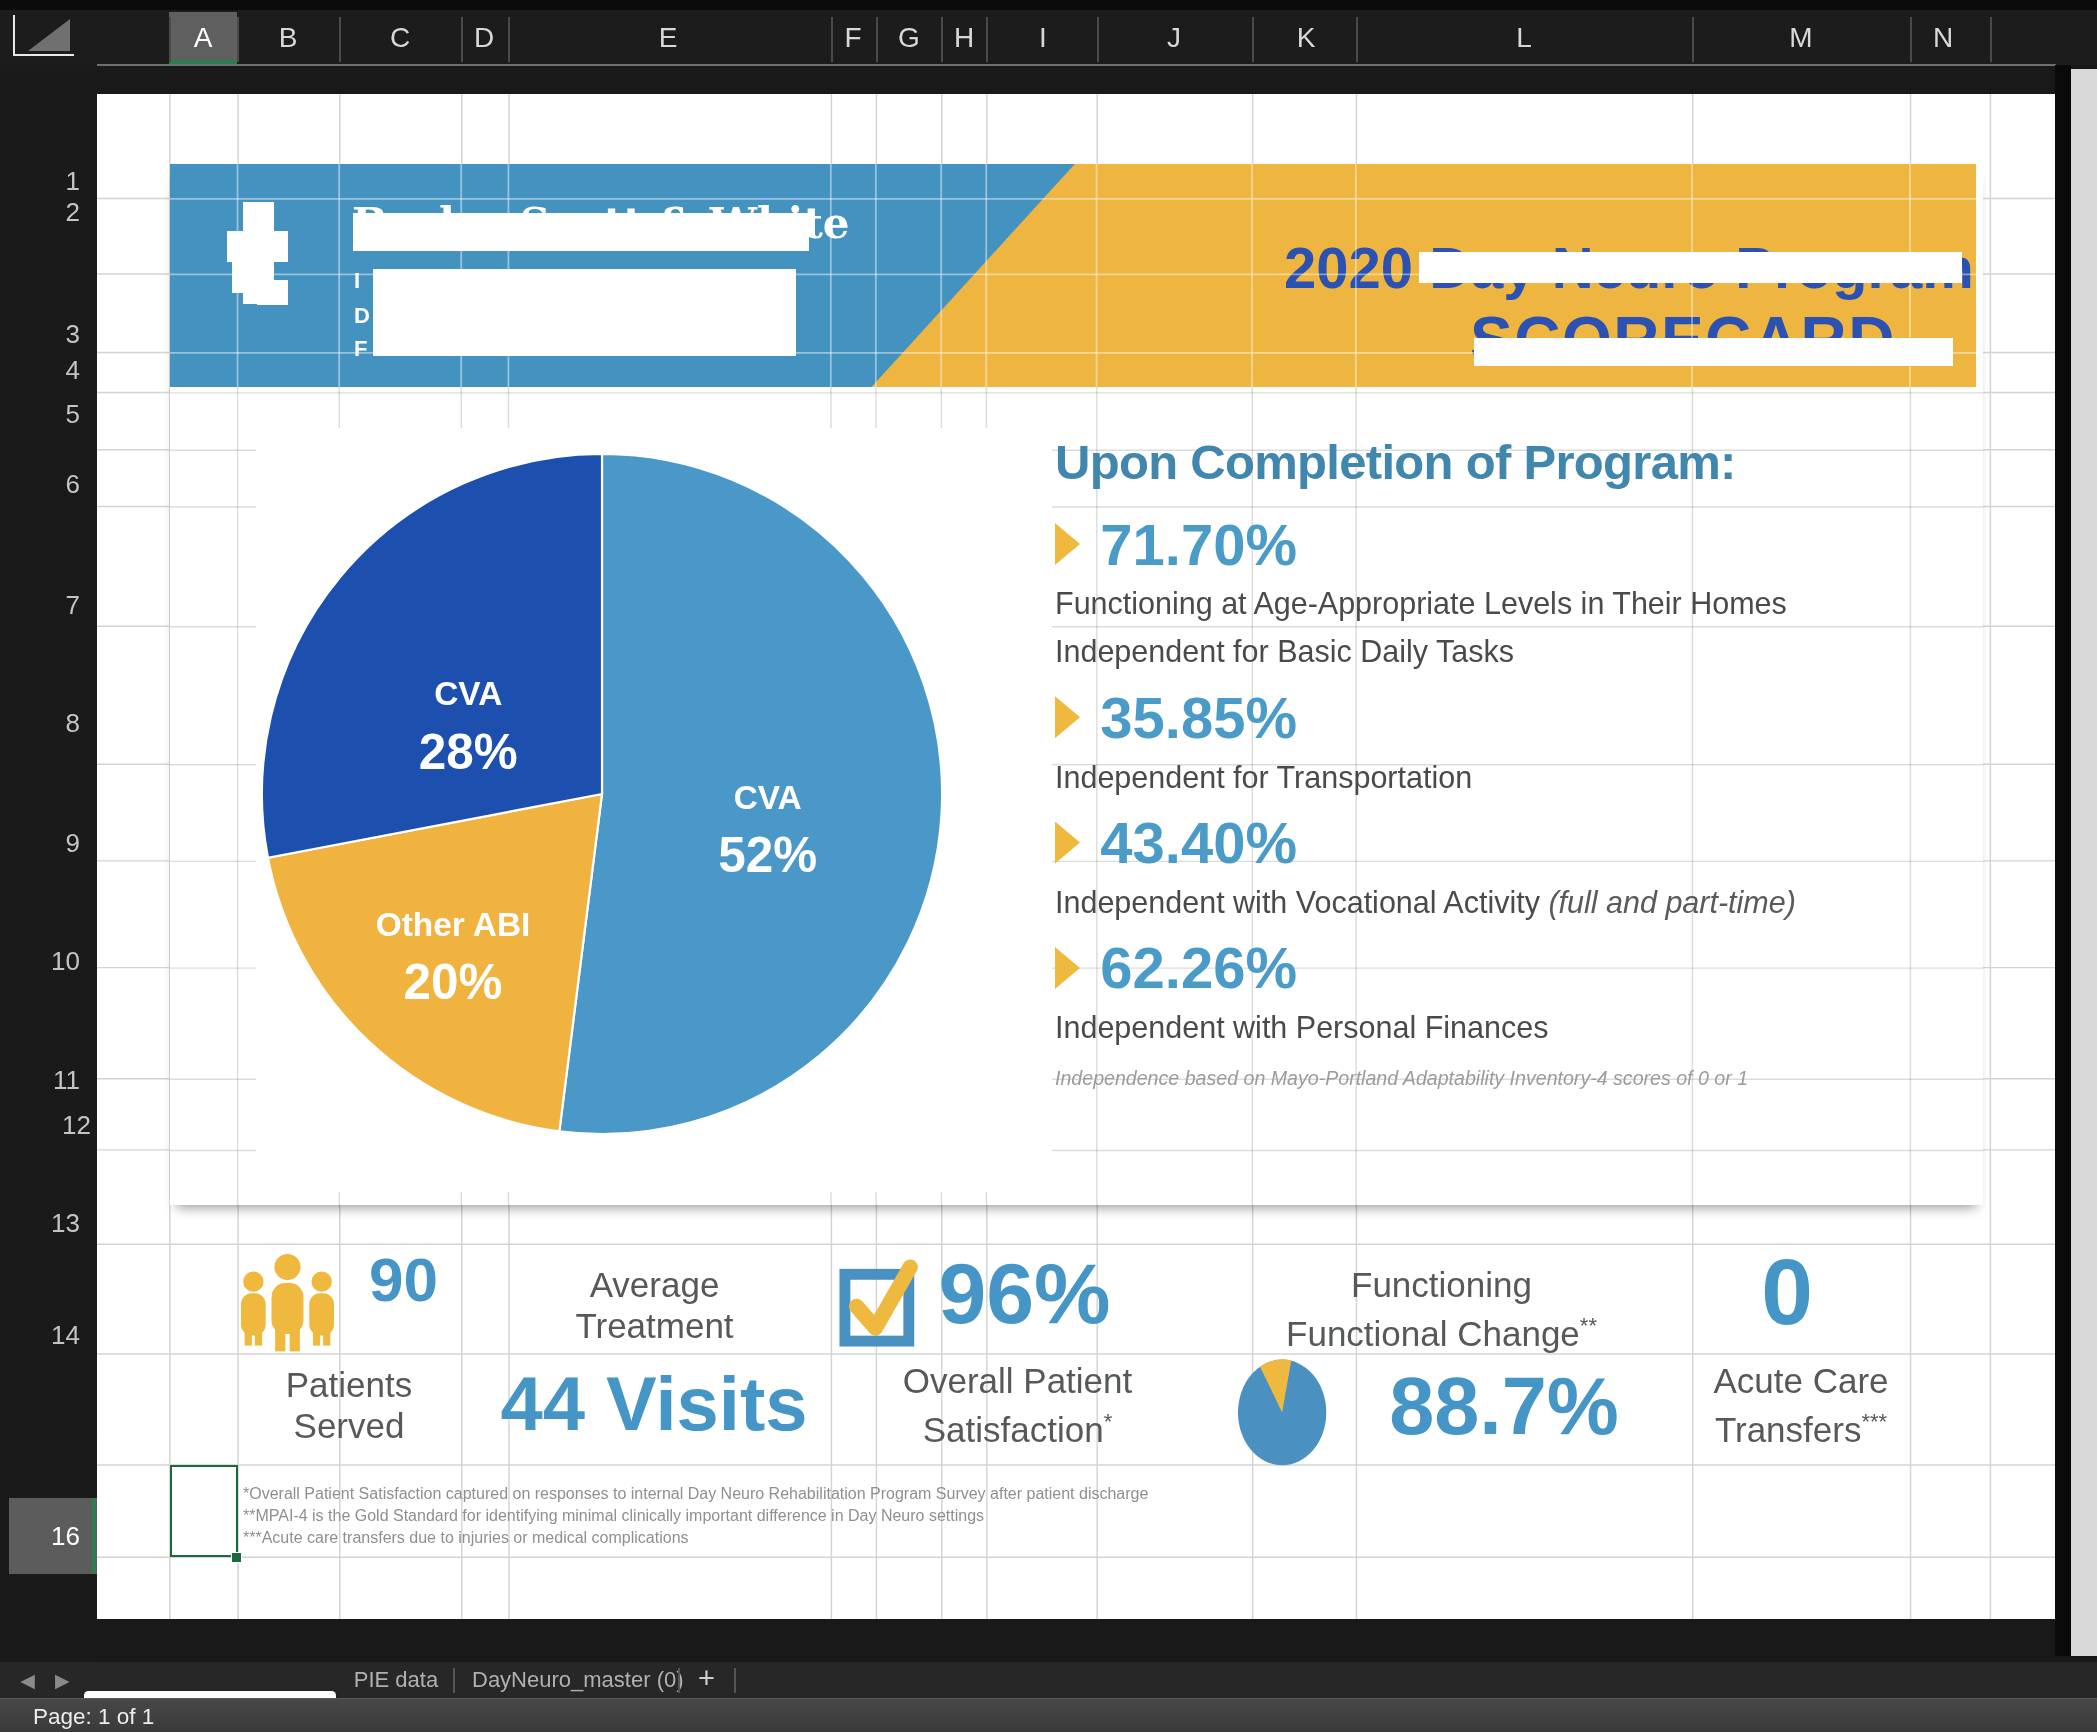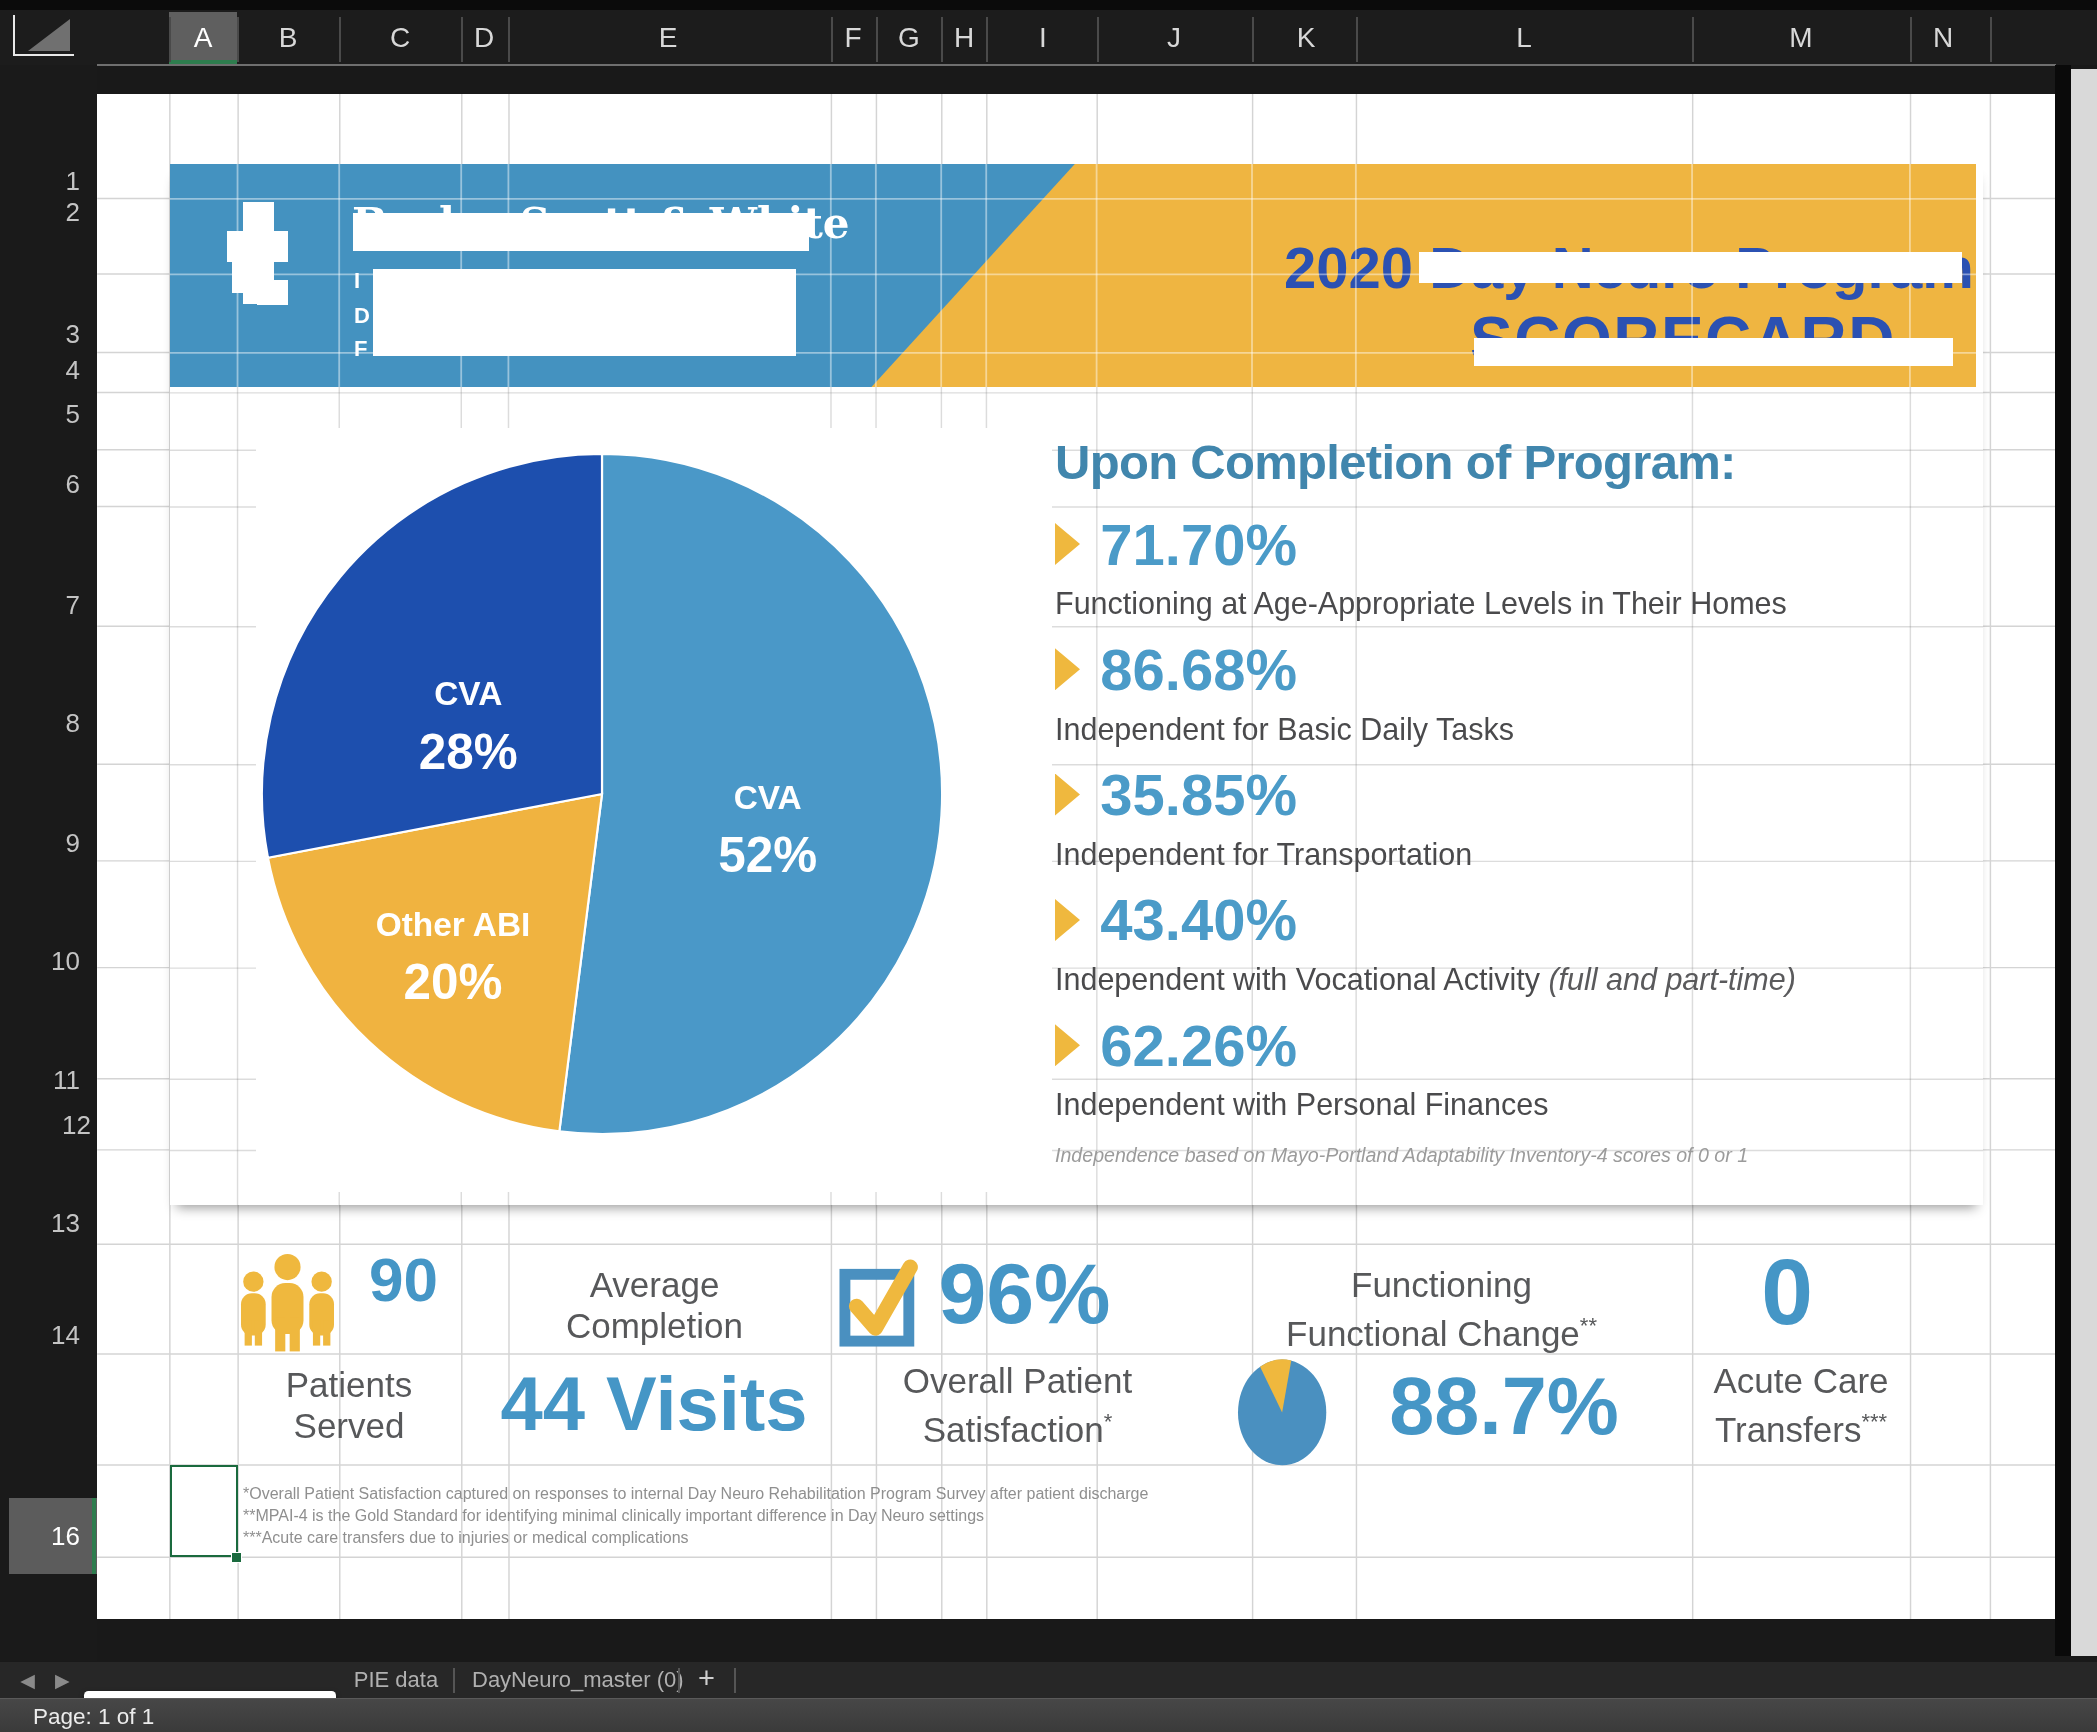--- a/index.html
+++ b/index.html
@@ -283,24 +283,20 @@
         <div id="panel-heading">Upon Completion of Program:</div>
         <div id="completion-stats">
             <div class="cstat">
               <div class="cstat-top">
                 <span class="chev"></span>
                 <span class="cval">71.70%</span>
               </div>
               <div class="clabel">Functioning at Age-Appropriate Levels in Their Homes</div>
             </div>
             <div class="cstat">
-              <div class="cstat-top">
-                <span class="chev"></span>
-                <span class="cval">86.68%</span>
-              </div>
               <div class="clabel">Independent for Basic Daily Tasks</div>
             </div>
             <div class="cstat">
               <div class="cstat-top">
                 <span class="chev"></span>
                 <span class="cval">35.85%</span>
               </div>
               <div class="clabel">Independent for Transportation</div>
             </div>
             <div class="cstat">
@@ -339,21 +335,21 @@
       </g>
     </svg>
     <div class="abs bignum" style="left:245px;top:1150px;width:123px;font-size:62px;">90</div>
     <div class="abs glabel" style="left:143px;top:1270px;width:218px;">
       <div>Patients</div>
       <div>Served</div>
     </div>
 
     <div class="abs glabel" style="left:412px;top:1170px;width:291px;">
       <div>Average</div>
-      <div>Completion</div>
+      <div>Treatment</div>
     </div>
     <div class="abs bignum" style="left:368px;top:1266px;width:378px;font-size:76px;">44 Visits</div>
 
     <svg class="abs" style="left:739px;top:1160px" width="89" height="98" viewBox="0 0 122 135">
       <rect x="12" y="28" width="88" height="92" fill="none" stroke="#4a90c0" stroke-width="15"></rect>
       <path d="M28 72 L54 102 L102 18" fill="none" stroke="var(--chevron-yellow)" stroke-width="21" stroke-linecap="round" stroke-linejoin="round"></path>
     </svg>
     <div class="abs bignum" style="left:833px;top:1150px;width:189px;font-size:86px;">96%</div>
     <div class="abs glabel" style="left:775px;top:1266px;width:291px;">
       <div>Overall Patient</div>

